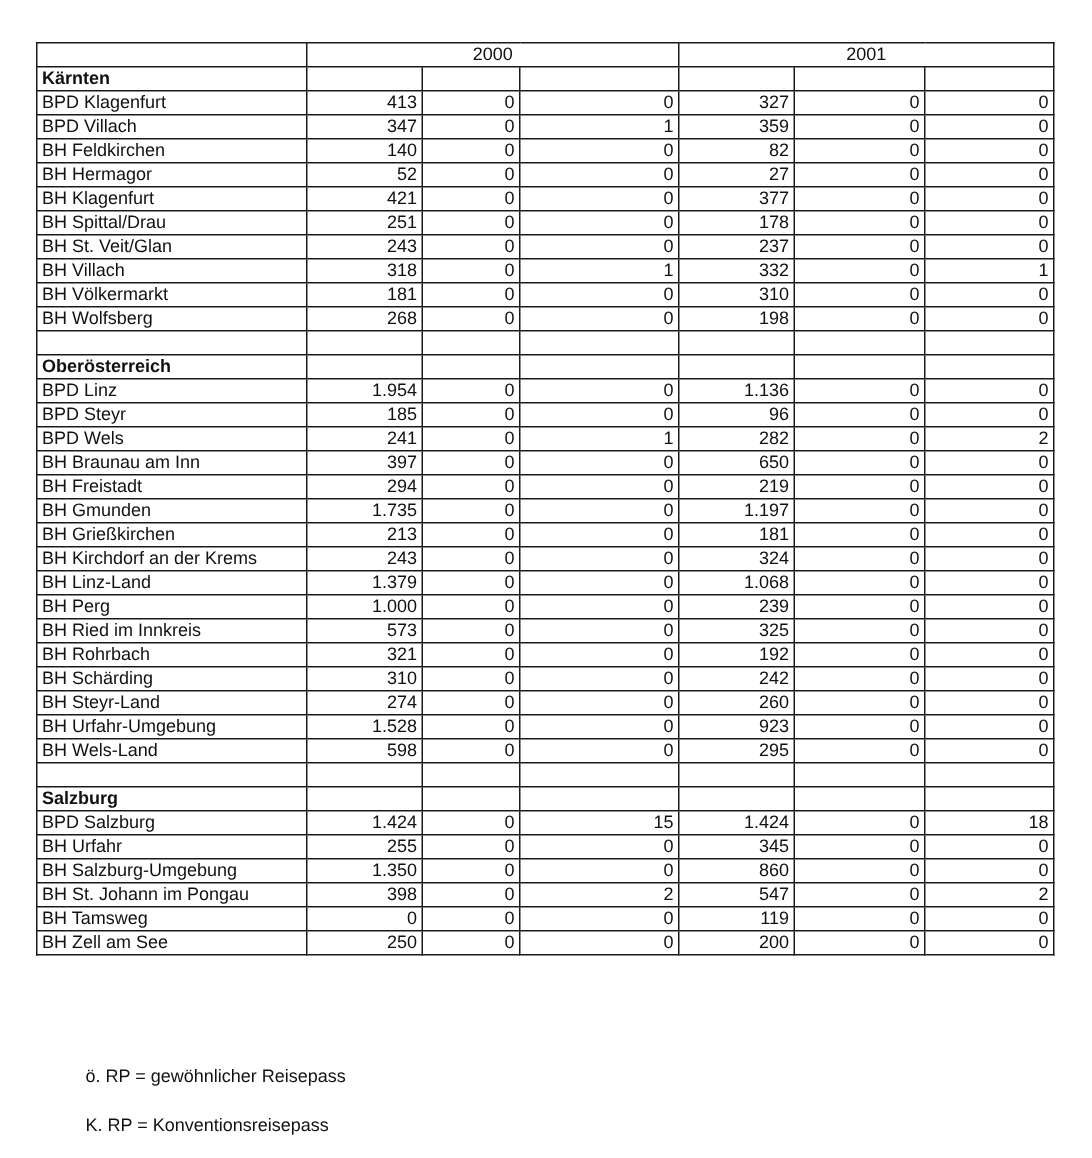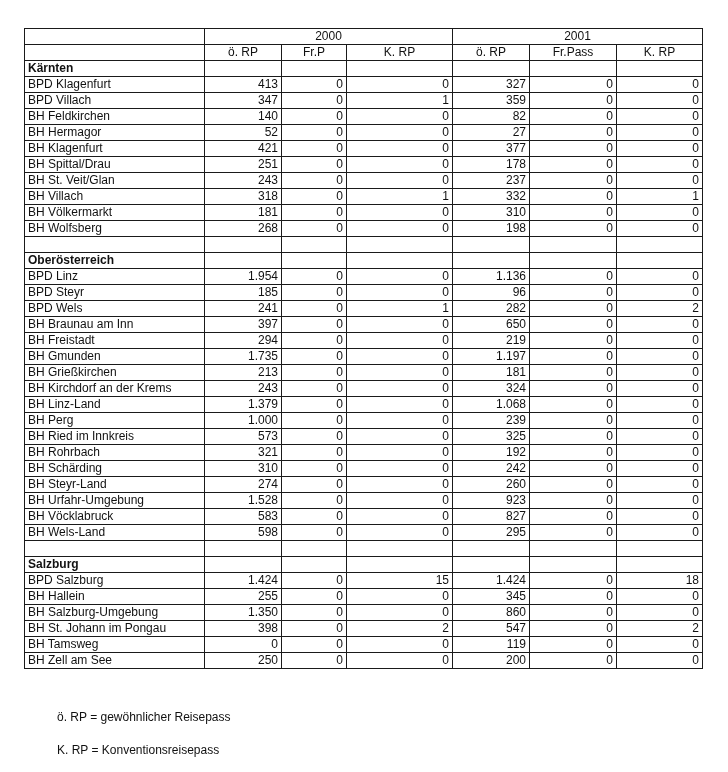--- a/index.html
+++ b/index.html
@@ -34,29 +34,20 @@
       <col class="c4">
       <col class="c5">
       <col class="c6">
   </colgroup>
   <tbody id="tbody">
     <tr>
       <td></td>
       <td class="hdr" colspan="3">2000</td>
       <td class="hdr" colspan="3">2001</td>
     </tr>
-    <tr>
-      <td></td>
-      <td class="hdr">ö. RP</td>
-      <td class="hdr">Fr.P</td>
-      <td class="hdr">K. RP</td>
-      <td class="hdr">ö. RP</td>
-      <td class="hdr">Fr.Pass</td>
-      <td class="hdr">K. RP</td>
-    </tr>
   <tr>
         <td class="group">Kärnten</td>
         <td></td>
         <td></td>
         <td></td>
         <td></td>
         <td></td>
         <td></td>
       </tr>
       <tr>
@@ -296,29 +287,20 @@
       <tr>
         <td>BH Urfahr-Umgebung</td>
         <td class="num">1.528</td>
         <td class="num">0</td>
         <td class="num">0</td>
         <td class="num">923</td>
         <td class="num">0</td>
         <td class="num">0</td>
       </tr>
       <tr>
-        <td>BH Vöcklabruck</td>
-        <td class="num">583</td>
-        <td class="num">0</td>
-        <td class="num">0</td>
-        <td class="num">827</td>
-        <td class="num">0</td>
-        <td class="num">0</td>
-      </tr>
-      <tr>
         <td>BH Wels-Land</td>
         <td class="num">598</td>
         <td class="num">0</td>
         <td class="num">0</td>
         <td class="num">295</td>
         <td class="num">0</td>
         <td class="num">0</td>
       </tr>
       <tr>
         <td></td>
@@ -341,21 +323,21 @@
       <tr>
         <td>BPD Salzburg</td>
         <td class="num">1.424</td>
         <td class="num">0</td>
         <td class="num">15</td>
         <td class="num">1.424</td>
         <td class="num">0</td>
         <td class="num">18</td>
       </tr>
       <tr>
-        <td>BH Hallein</td>
+        <td>BH Urfahr</td>
         <td class="num">255</td>
         <td class="num">0</td>
         <td class="num">0</td>
         <td class="num">345</td>
         <td class="num">0</td>
         <td class="num">0</td>
       </tr>
       <tr>
         <td>BH Salzburg-Umgebung</td>
         <td class="num">1.350</td>

